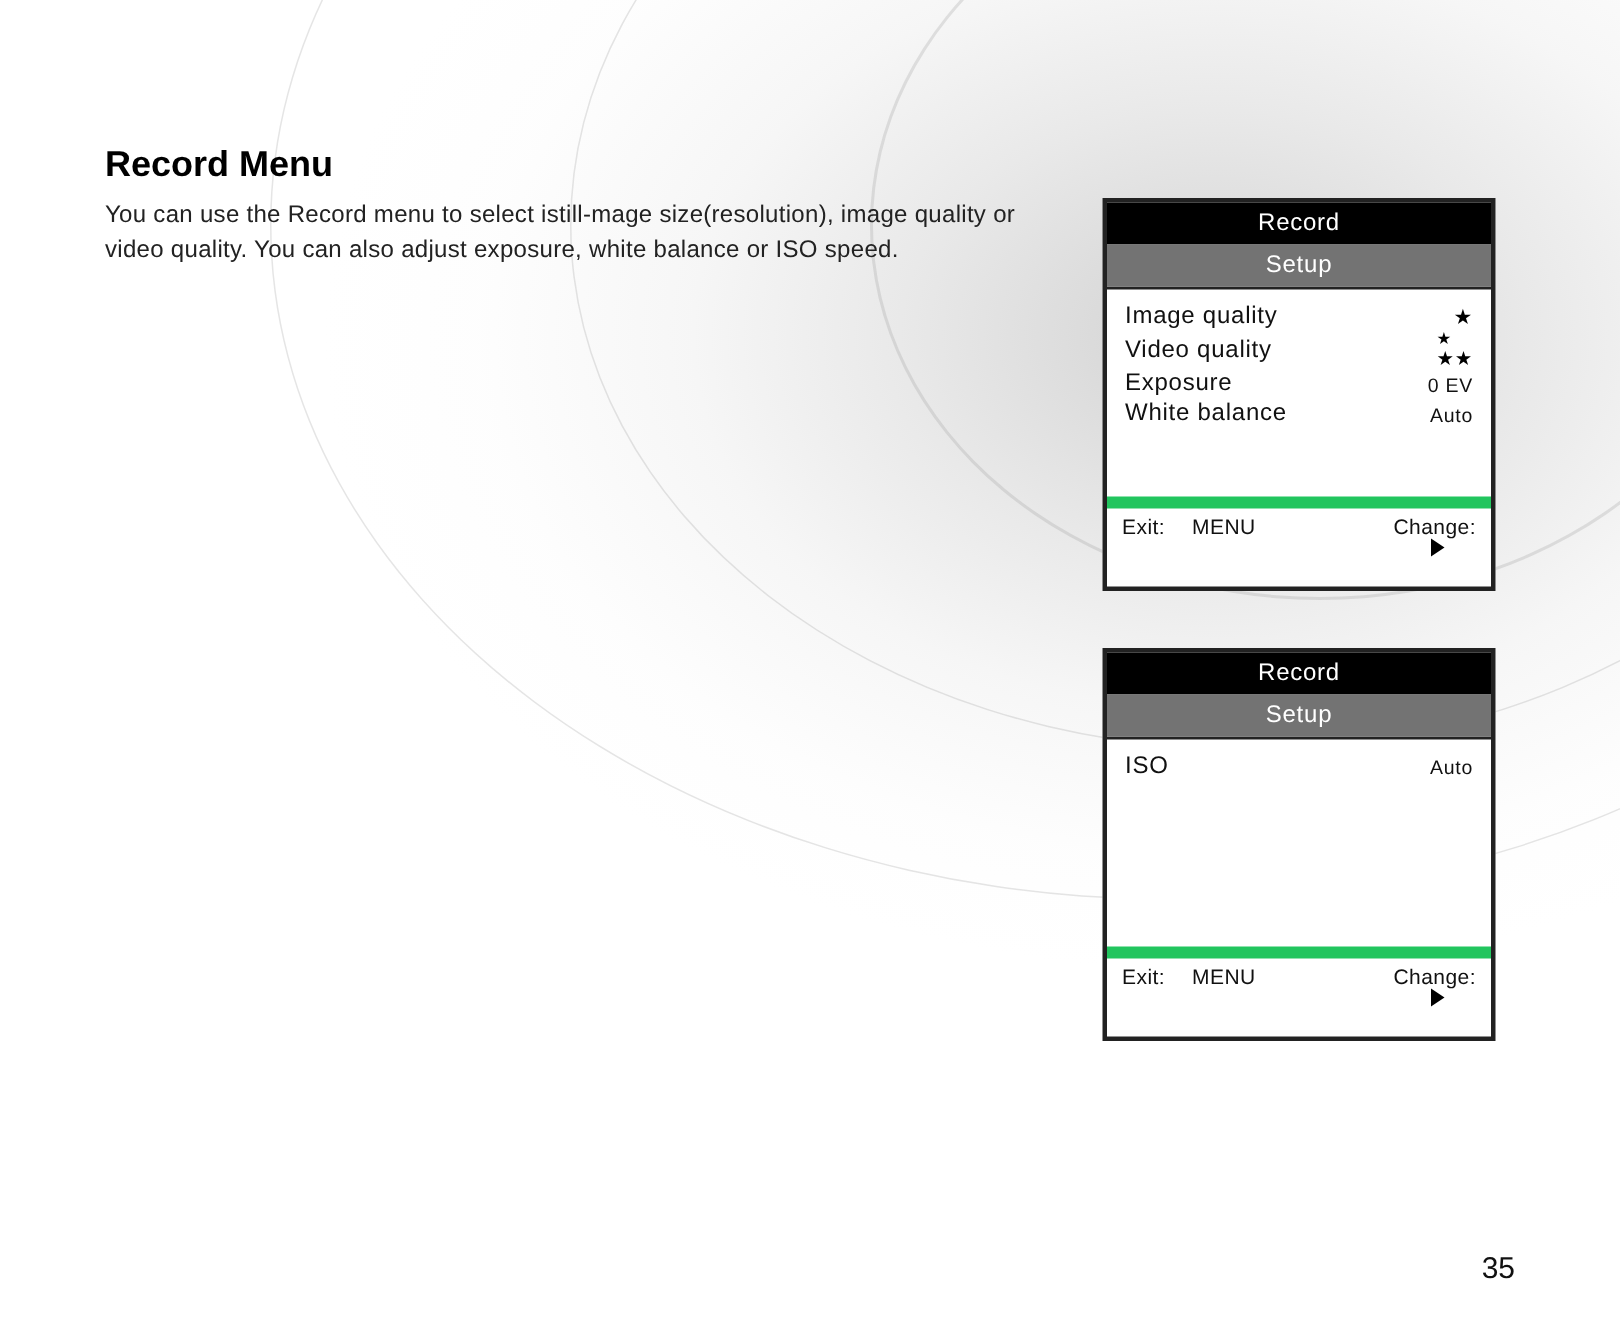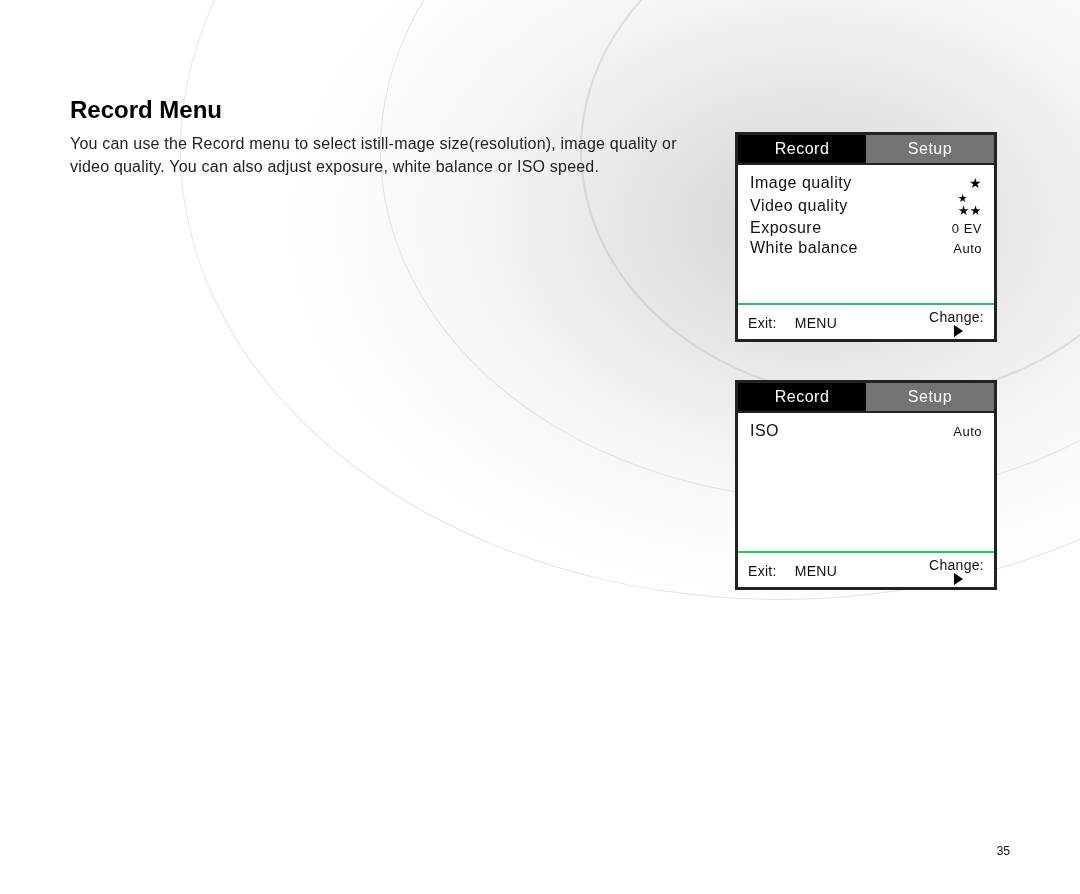--- a/index.html
+++ b/index.html
@@ -82,20 +82,21 @@
       gap: 38px;
     }
     .lcd {
       width: 262px;
       border: 3px solid #222;
       background: #fff;
     }
     .lcd-tabs {
       display: flex;
       border-bottom: 2px solid #222;
+      flex-direction: column;
     }
     .tab {
       flex: 1;
       text-align: center;
       padding: 5px 0;
       font-size: 16px;
       letter-spacing: 0.5px;
     }
     .tab-active { background: #000; color: #fff; }
     .tab-inactive { background: #737373; color: #fff; }
@@ -143,44 +144,43 @@
       position: absolute;
       inset: 2px;
       border: 1px solid #000;
     }
 
     .star { display: inline-block; line-height: 1; font-size: 14px; color: #000; }
     .star-stack { display: inline-flex; flex-direction: column; margin-top: -1px; line-height: 0.85; }
 
     .lcd-footer {
       display: flex;
-      align-items: center;
-      border-top: 2px solid #22c55e;
-      padding: 4px 10px 2px 10px;
+      border-top: 8px solid #22c55e;
+      padding: 4px 10px 20px 10px;
       font-size: 14px;
       color: #111;
       letter-spacing: 0.3px;
     }
     .lcd-footer .f-exit { }
     .lcd-footer .f-menu { margin-left: 18px; }
     .lcd-footer .f-change { margin-left: auto; display: flex; align-items: center; flex-direction: column; }
     .tri-right {
       display: inline-block;
       width: 0; height: 0;
       border-top: 6px solid transparent;
       border-bottom: 6px solid transparent;
       border-left: 9px solid #000;
       margin-left: 4px;
     }
 
     .page-number {
       position: absolute;
       bottom: 36px;
       right: 70px;
-      font-size: 12px;
+      font-size: 20px;
       color: #111;
     }
   </style>
 </head>
 <body>
 
 <div class="bg-gradient"></div>
 <div class="bg-arc1"></div>
 <div class="bg-arc2"></div>
 <div class="bg-arc3"></div>

